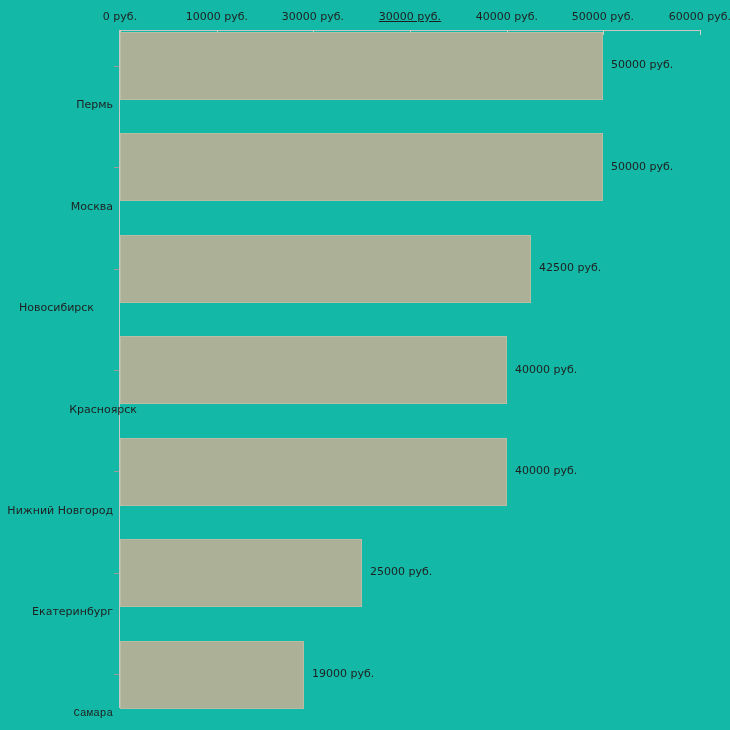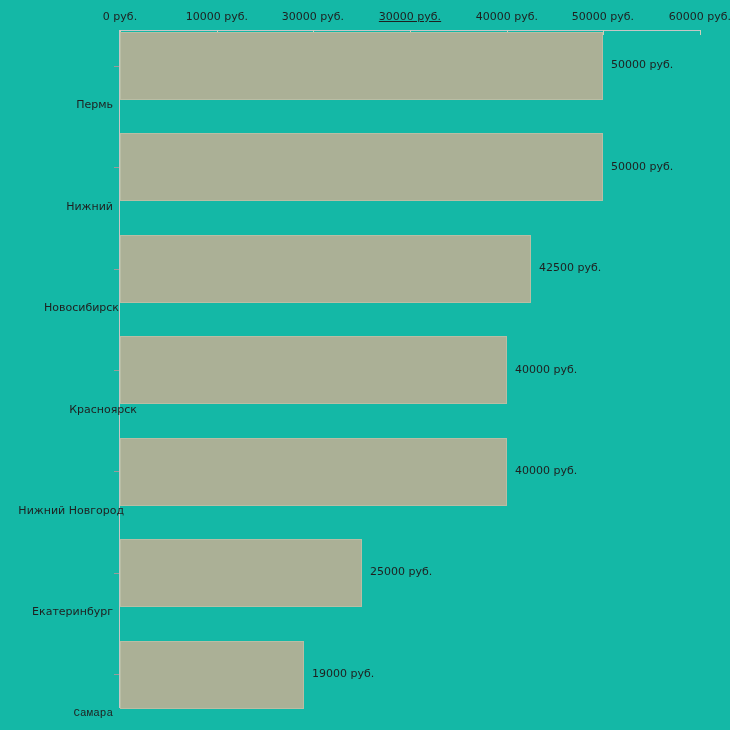--- a/index.html
+++ b/index.html
@@ -67,33 +67,33 @@
     <div class="abs x-tick" style="left: 507px; top: 30px; background: rgb(205, 208, 188);"></div>
     <div class="abs x-tick-label" style="left: 447px; top: 10px; color: rgb(31, 31, 31);">40000 руб.</div>
     <div class="abs x-tick" style="left: 603px; top: 30px; background: rgb(205, 208, 188);"></div>
     <div class="abs x-tick-label" style="left: 543px; top: 10px; color: rgb(31, 31, 31);">50000 руб.</div>
     <div class="abs x-tick" style="left: 700px; top: 30px; background: rgb(205, 208, 188);"></div>
     <div class="abs x-tick-label" style="left: 640px; top: 10px; color: rgb(31, 31, 31);">60000 руб.</div>
     <div class="abs cat-label" style="left: 0px; top: 58px; color: rgb(31, 31, 31);">Пермь</div>
     <div class="abs cat-tick" style="left: 114px; top: 66px; background: rgb(154, 154, 154);"></div>
     <div class="abs bar" style="left: 120px; top: 32px; width: 483px; height: 68px; background: rgb(171, 176, 150); border: 1px solid rgb(185, 189, 164);"></div>
     <div class="abs value-label" style="left: 611px; top: 58px; color: rgb(31, 31, 31);">50000 руб.</div>
-    <div class="abs cat-label" style="left: 0px; top: 160px; color: rgb(31, 31, 31);">Нижний</div>
+    <div class="abs cat-label" style="left: 0px; top: 160px; color: rgb(31, 31, 31);">Москва</div>
     <div class="abs cat-tick" style="left: 114px; top: 167px; background: rgb(154, 154, 154);"></div>
     <div class="abs bar" style="left: 120px; top: 133px; width: 483px; height: 68px; background: rgb(171, 176, 150); border: 1px solid rgb(185, 189, 164);"></div>
     <div class="abs value-label" style="left: 611px; top: 160px; color: rgb(31, 31, 31);">50000 руб.</div>
-    <div class="abs cat-label" style="left: 6px; top: 261px; color: rgb(31, 31, 31);">Новосибирск</div>
+    <div class="abs cat-label" style="left: 0px; top: 261px; color: rgb(31, 31, 31); text-align: center;">Новосибирск</div>
     <div class="abs cat-tick" style="left: 114px; top: 269px; background: rgb(154, 154, 154);"></div>
     <div class="abs bar" style="left: 120px; top: 235px; width: 411px; height: 68px; background: rgb(171, 176, 150); border: 1px solid rgb(185, 189, 164);"></div>
     <div class="abs value-label" style="left: 539px; top: 261px; color: rgb(31, 31, 31);">42500 руб.</div>
     <div class="abs cat-label" style="left: 0px; top: 363px; color: rgb(31, 31, 31); padding-left: 24px;">Красноярск</div>
     <div class="abs cat-tick" style="left: 114px; top: 370px; background: rgb(154, 154, 154);"></div>
     <div class="abs bar" style="left: 120px; top: 336px; width: 387px; height: 68px; background: rgb(171, 176, 150); border: 1px solid rgb(185, 189, 164);"></div>
     <div class="abs value-label" style="left: 515px; top: 363px; color: rgb(31, 31, 31);">40000 руб.</div>
-    <div class="abs cat-label" style="left: 0px; top: 464px; color: rgb(31, 31, 31); padding-left: 11px;">Нижний Новгород</div>
+    <div class="abs cat-label" style="left: 0px; top: 464px; color: rgb(31, 31, 31);">Нижний Новгород</div>
     <div class="abs cat-tick" style="left: 114px; top: 471px; background: rgb(154, 154, 154);"></div>
     <div class="abs bar" style="left: 120px; top: 438px; width: 387px; height: 68px; background: rgb(171, 176, 150); border: 1px solid rgb(185, 189, 164);"></div>
     <div class="abs value-label" style="left: 515px; top: 464px; color: rgb(31, 31, 31);">40000 руб.</div>
     <div class="abs cat-label" style="left: 0px; top: 565px; color: rgb(31, 31, 31);">Екатеринбург</div>
     <div class="abs cat-tick" style="left: 114px; top: 573px; background: rgb(154, 154, 154);"></div>
     <div class="abs bar" style="left: 120px; top: 539px; width: 242px; height: 68px; background: rgb(171, 176, 150); border: 1px solid rgb(185, 189, 164);"></div>
     <div class="abs value-label" style="left: 370px; top: 565px; color: rgb(31, 31, 31);">25000 руб.</div>
     <div class="abs cat-label" style="left: 0px; top: 667px; color: rgb(31, 31, 31); font-family: Liberation Mono, monospace;">Самара</div>
     <div class="abs cat-tick" style="left: 114px; top: 674px; background: rgb(154, 154, 154);"></div>
     <div class="abs bar" style="left: 120px; top: 641px; width: 184px; height: 68px; background: rgb(171, 176, 150); border: 1px solid rgb(185, 189, 164);"></div>

